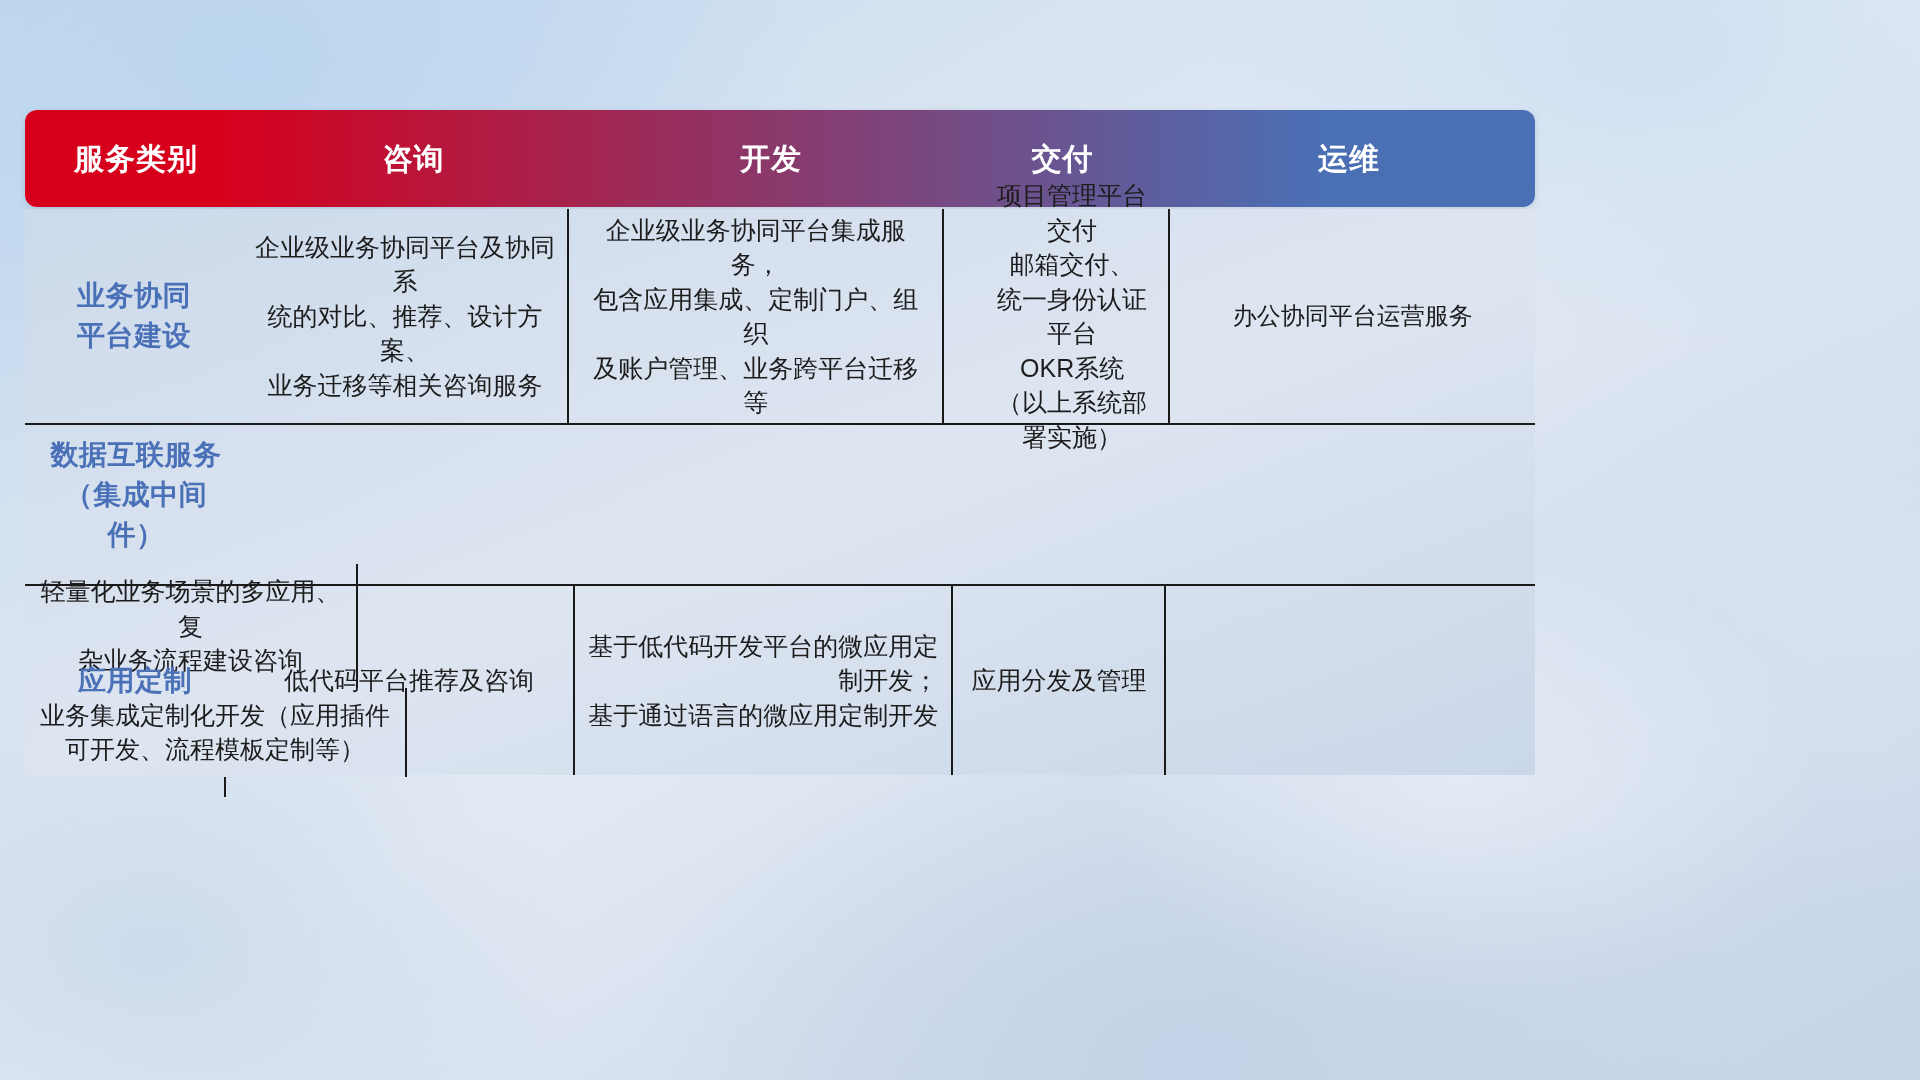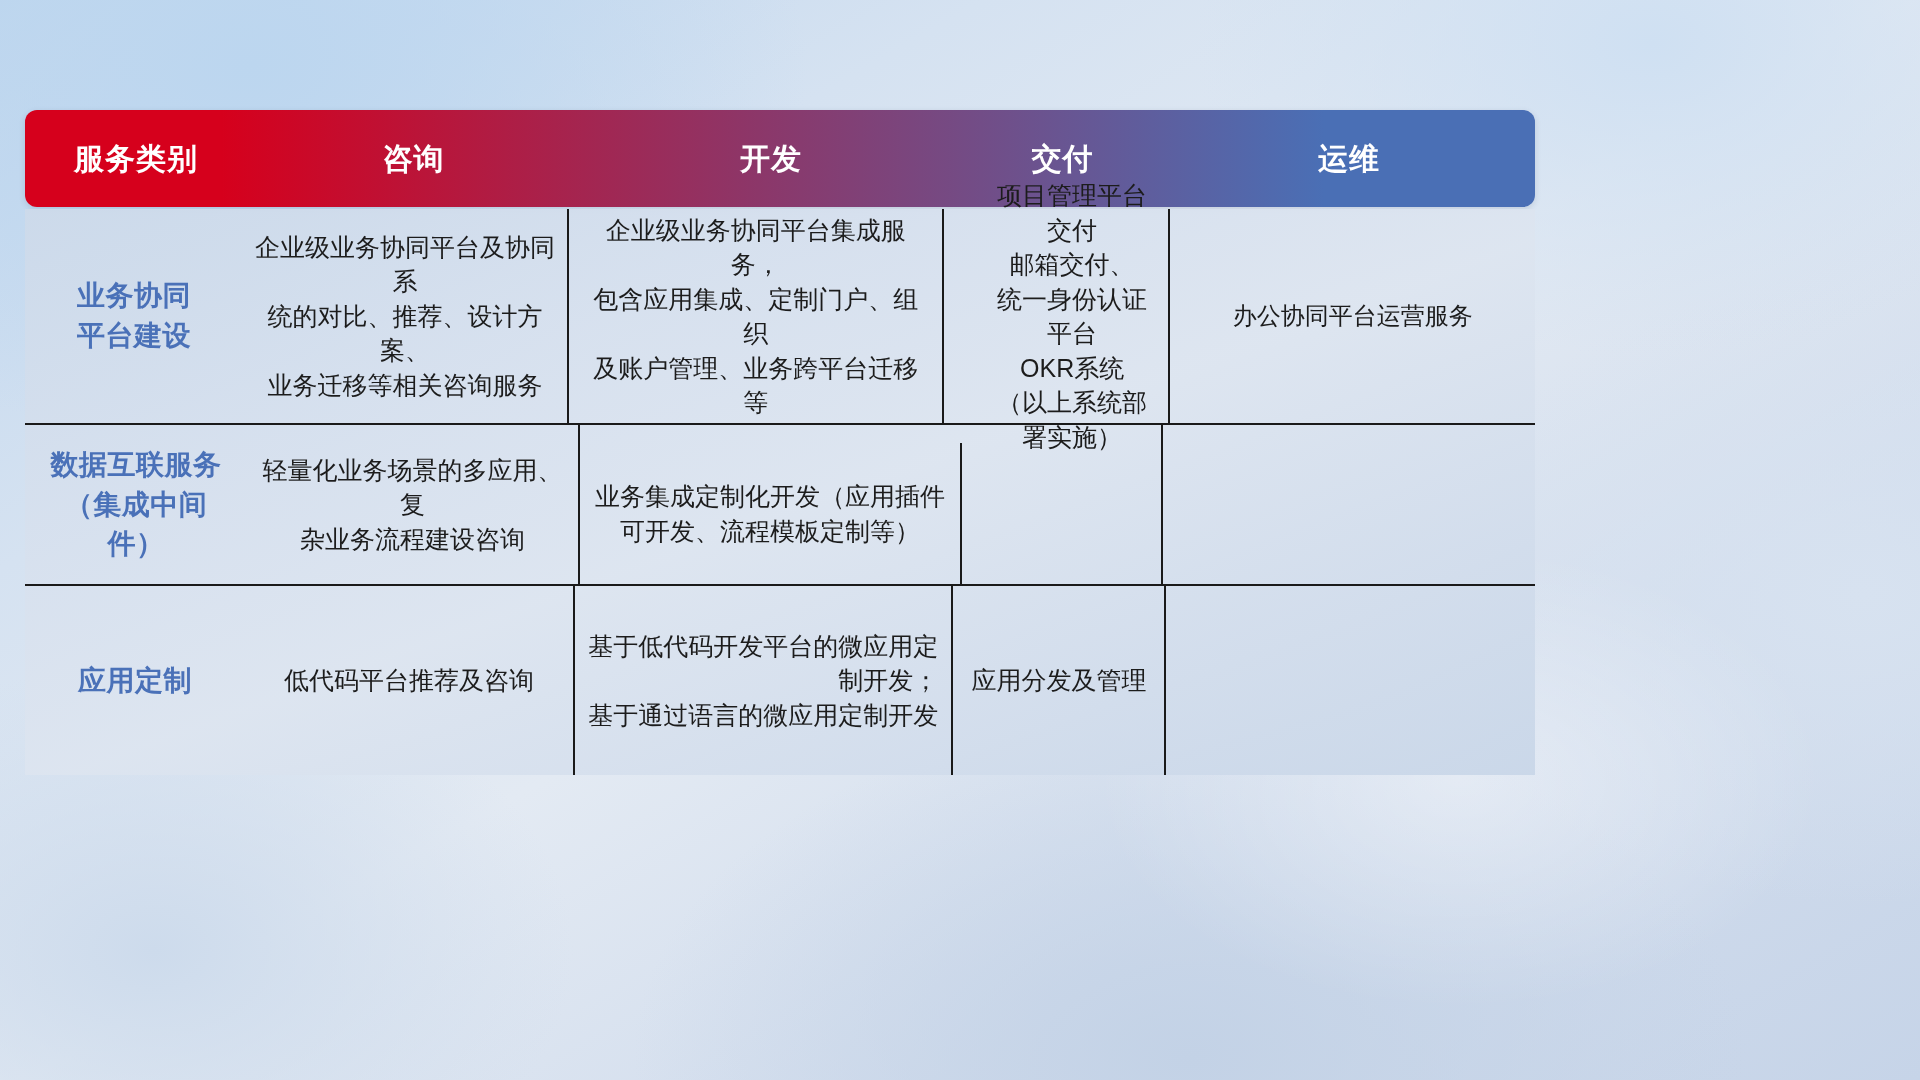--- a/index.html
+++ b/index.html
@@ -94,21 +94,21 @@
   .td.ops{font-size:24px;}
 
   
   .c0{width:222px;}
   .c1{width:333px;}
   .c2{width:382px;}
   .c3{width:201px;}
   .c4{width:372px;}
 
   .r0{height:214px;}
-  .r1{height:159px;}
+  .r1{height:159px;flex-direction:column;}
   .r2{height:189px;}
 </style>
 </head>
 <body>
 
 <div id="bg-base"></div>
 <div id="bg-haze"></div>
 
 <div id="table-root">
 
@@ -137,21 +137,21 @@
 OKR系统
 （以上系统部署实施）</div>
       <div class="td ops c4" style="width: 372px; color: rgb(28, 28, 28); border-right-color: rgb(26, 26, 26);">办公协同平台运营服务</div>
     </div>
 
     <div class="tr r1" style="border-bottom-color: rgb(26, 26, 26);">
       <div class="td cat c0" style="width: 222px; color: rgb(74, 113, 184); border-right-color: rgb(26, 26, 26);">数据互联服务
 （集成中间件）</div>
       <div class="td c1" style="width: 333px; color: rgb(28, 28, 28); border-right-color: rgb(26, 26, 26);">轻量化业务场景的多应用、复
 杂业务流程建设咨询</div>
-      <div class="td c2" style="width: 382px; color: rgb(28, 28, 28); border-right-color: rgb(26, 26, 26); margin-top: 18px;">业务集成定制化开发（应用插件
+      <div class="td c2" style="width: 382px; color: rgb(28, 28, 28); border-right-color: rgb(26, 26, 26);">业务集成定制化开发（应用插件
 可开发、流程模板定制等）</div>
       <div class="td c3" style="width: 201px; color: rgb(28, 28, 28); border-right-color: rgb(26, 26, 26);"></div>
       <div class="td ops c4" style="width: 372px; color: rgb(28, 28, 28); border-right-color: rgb(26, 26, 26);"></div>
     </div>
 
     <div class="tr r2" style="border-bottom-color: rgb(26, 26, 26);">
       <div class="td cat c0" style="width: 222px; color: rgb(74, 113, 184); border-right-color: rgb(26, 26, 26);">应用定制</div>
       <div class="td c1" style="width: 333px; color: rgb(28, 28, 28); border-right-color: rgb(26, 26, 26);">低代码平台推荐及咨询</div>
       <div class="td c2" style="width: 382px; color: rgb(28, 28, 28); border-right-color: rgb(26, 26, 26); text-align: right;">基于低代码开发平台的微应用定
 制开发；

